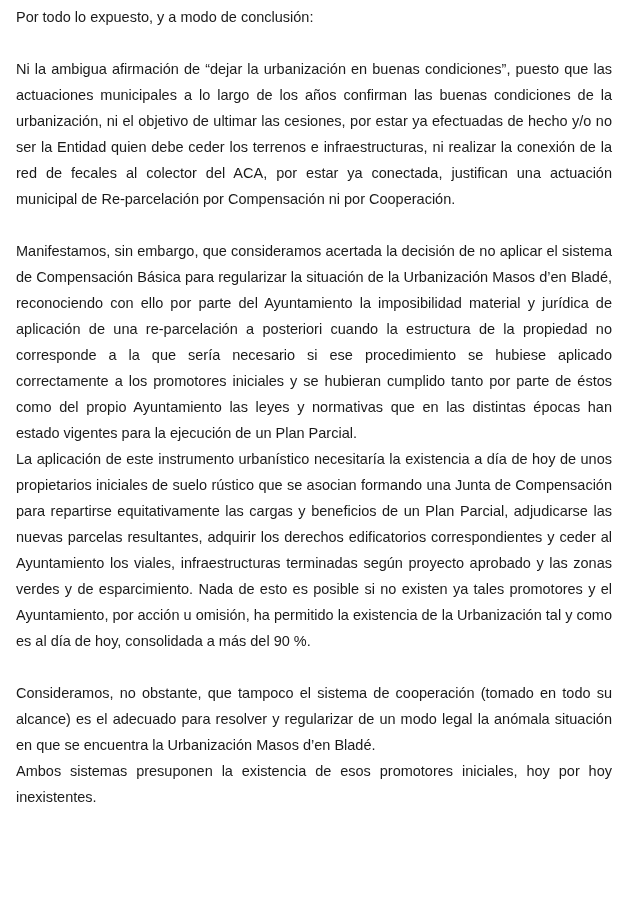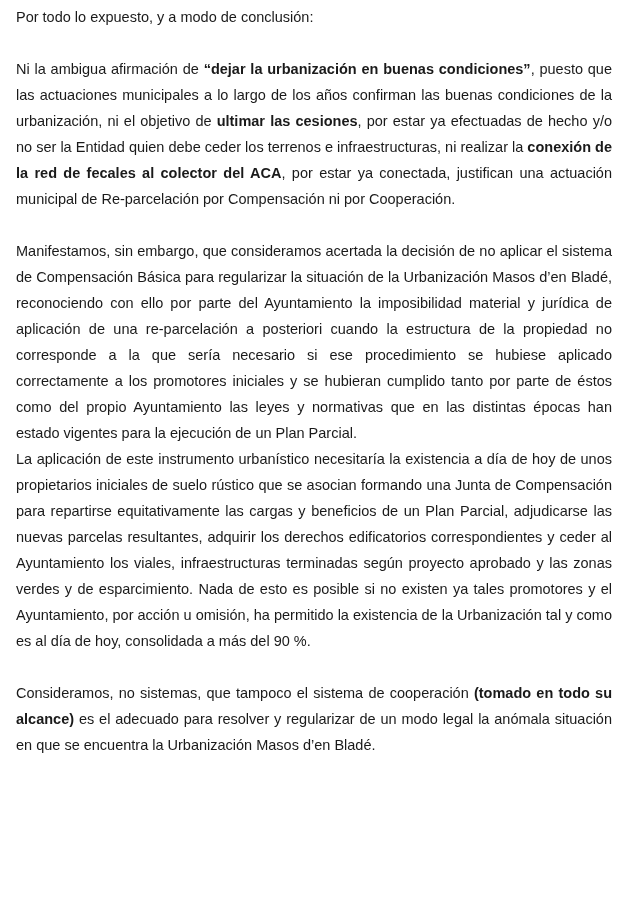--- a/index.html
+++ b/index.html
@@ -26,26 +26,27 @@
   }
   .paragraph {
     margin: 0;
     text-align: justify;
     text-justify: inter-word;
   }
   .paragraph.gap-after {
     margin-bottom: 26px;
   }
   .run { font-weight: normal; }
-  .run.bold { font-weight: bold; }
+  .run.bold { font-weight: normal; }
 </style>
 </head>
 <body>
 
 <main class="page" style="color: rgb(26, 26, 26); background: rgb(255, 255, 255);">
   <div id="paragraphs">
       <p class="paragraph gap-after"><span class="run">Por todo lo expuesto, y a modo de conclusión:</span></p>
       <p class="paragraph gap-after"><span class="run">Ni la ambigua afirmación de </span><span class="run bold">“dejar la urbanización en buenas condiciones”</span><span class="run">, puesto que las actuaciones municipales a lo largo de los años confirman las buenas condiciones de la urbanización, ni el objetivo de </span><span class="run bold">ultimar las cesiones</span><span class="run">, por estar ya efectuadas de hecho y/o no ser la Entidad quien debe ceder los terrenos e infraestructuras, ni realizar la </span><span class="run bold">conexión de la red de fecales al colector del ACA</span><span class="run">, por estar ya conectada, justifican una actuación municipal de Re-parcelación por Compensación ni por Cooperación.</span></p>
       <p class="paragraph"><span class="run">Manifestamos, sin embargo, que consideramos acertada la decisión de no aplicar el sistema de Compensación Básica para regularizar la situación de la Urbanización Masos d’en Bladé, reconociendo con ello por parte del Ayuntamiento la imposibilidad material y jurídica de aplicación de una re-parcelación a posteriori cuando la estructura de la propiedad no corresponde a la que sería necesario si ese procedimiento se hubiese aplicado correctamente a los promotores iniciales y se hubieran cumplido tanto por parte de éstos como del propio Ayuntamiento las leyes y normativas que en las distintas épocas han estado vigentes para la ejecución de un Plan Parcial.</span></p>
       <p class="paragraph gap-after"><span class="run">La aplicación de este instrumento urbanístico necesitaría la existencia a día de hoy de unos propietarios iniciales de suelo rústico que se asocian formando una Junta de Compensación para repartirse equitativamente las cargas y beneficios de un Plan Parcial, adjudicarse las nuevas parcelas resultantes, adquirir los derechos edificatorios correspondientes y ceder al Ayuntamiento los viales, infraestructuras terminadas según proyecto aprobado y las zonas verdes y de esparcimiento. Nada de esto es posible si no existen ya tales promotores y el Ayuntamiento, por acción u omisión, ha permitido la existencia de la Urbanización tal y como es al día de hoy, consolidada a más del 90 %.</span></p>
-      <p class="paragraph"><span class="run">Consideramos, no sistemas, que tampoco el sistema de cooperación </span><span class="run bold">(tomado en todo su alcance)</span><span class="run"> es el adecuado para resolver y regularizar de un modo legal la anómala situación en que se encuentra la Urbanización Masos d’en Bladé.</span></p>
+      <p class="paragraph"><span class="run">Consideramos, no obstante, que tampoco el sistema de cooperación </span><span class="run bold">(tomado en todo su alcance)</span><span class="run"> es el adecuado para resolver y regularizar de un modo legal la anómala situación en que se encuentra la Urbanización Masos d’en Bladé.</span></p>
+      <p class="paragraph"><span class="run">Ambos sistemas presuponen la existencia de esos promotores iniciales, hoy por hoy inexistentes.</span></p>
     </div>
 </main>
 
 </body></html>

